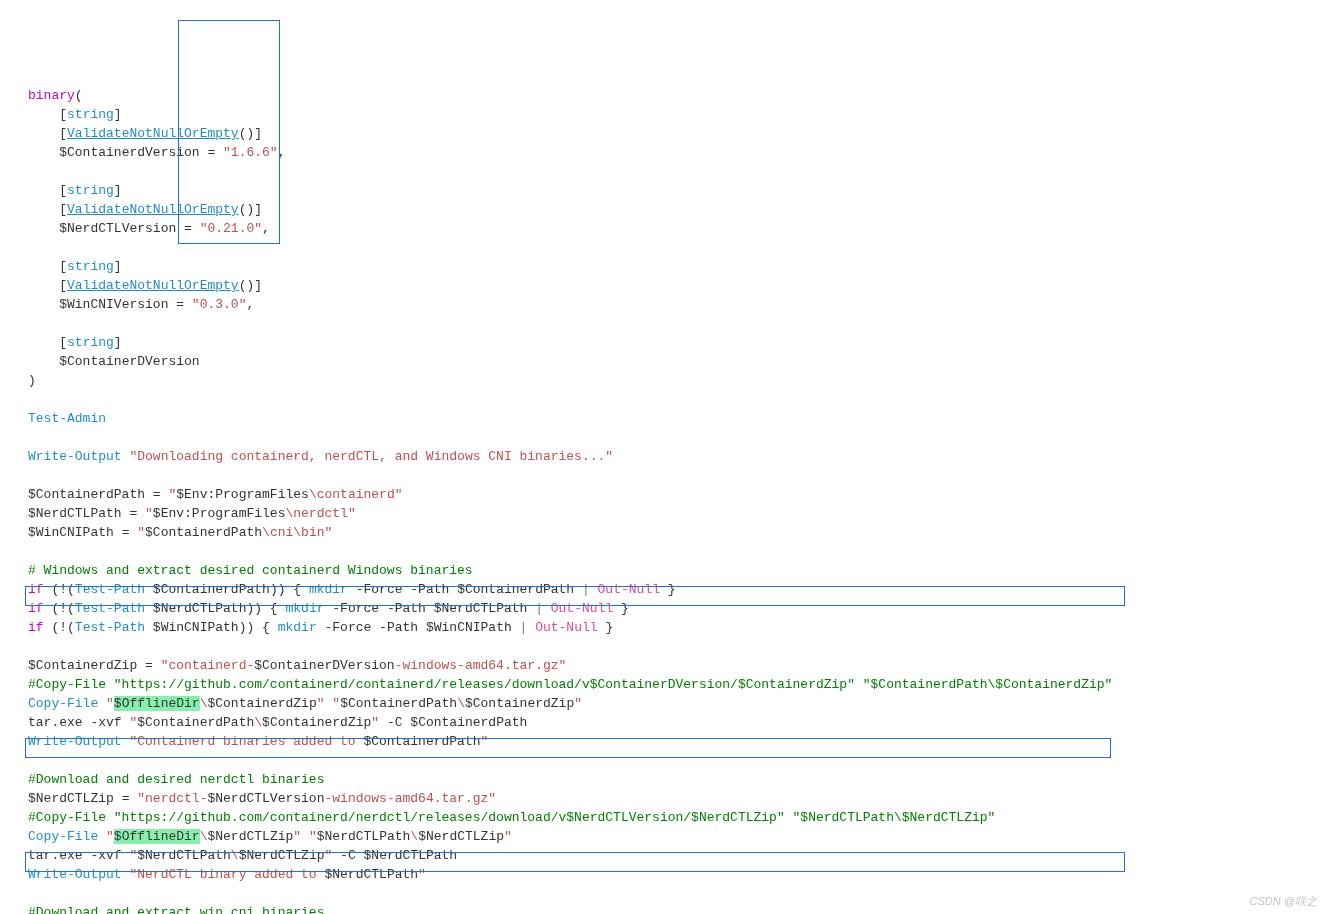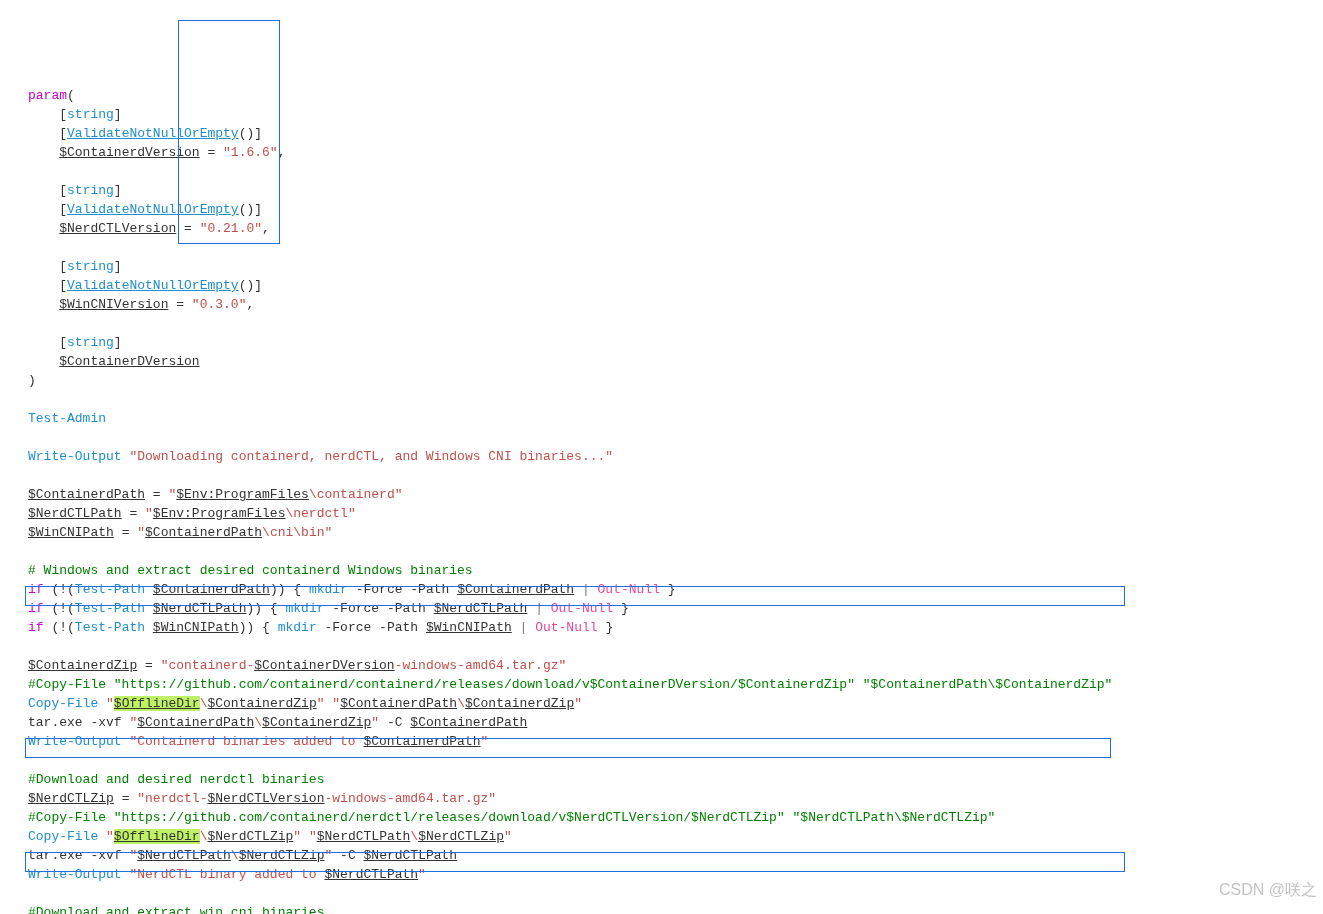--- a/index.html
+++ b/index.html
@@ -9,48 +9,49 @@
     font-family: Consolas, "Courier New", monospace;
     font-size: 13px;
     line-height: 19px;
     color: #333;
     white-space: pre;
     overflow-x: auto;
   }
   .kw { color: #c700c7; }      
   .type { color: #1e8ecc; }    
   .attr { color: #1e8ecc; text-decoration: underline; }
-  .var { color: #333333; text-decoration: underline; }
+  .var { color: #333333; }
   .str { color: #c0504d; }     
   .cmnt { color: #008000; }
   .pipe { color: #767676; }
   .null { color: #ec4899; }
-  .vhl { background: #bef264; }  
+  .vhl { background: #86efac; }  
 
   .box-blue {
     position: absolute;
     border: 1px solid #1f6fdc;
     pointer-events: none;
   }
   .watermark {
     position: fixed;
     right: 6px;
-    bottom: 15px;
+    bottom: 3px;
     font-family: Arial, sans-serif;
-    font-size: 16px;
+    font-size: 11px;
     color: rgba(120,120,120,0.45);
     white-space: nowrap;
+    font-style: italic;
   }
 </style>
 </head>
 <body>
 
 
 
-<div><span class="kw">param</span><span>(</span>
+<div><span class="kw">binary</span><span>(</span>
     <span>[</span><span class="type">string</span><span>]</span>
     <span>[</span><span class="attr">ValidateNotNullOrEmpty</span><span>()]</span>
     <span class="var">$ContainerdVersion</span><span> = </span><span class="str">"1.6.6"</span><span>,</span>
 
     <span>[</span><span class="type">string</span><span>]</span>
     <span>[</span><span class="attr">ValidateNotNullOrEmpty</span><span>()]</span>
     <span class="var">$NerdCTLVersion</span><span> = </span><span class="str">"0.21.0"</span><span>,</span>
 
     <span>[</span><span class="type">string</span><span>]</span>
     <span>[</span><span class="attr">ValidateNotNullOrEmpty</span><span>()]</span>

